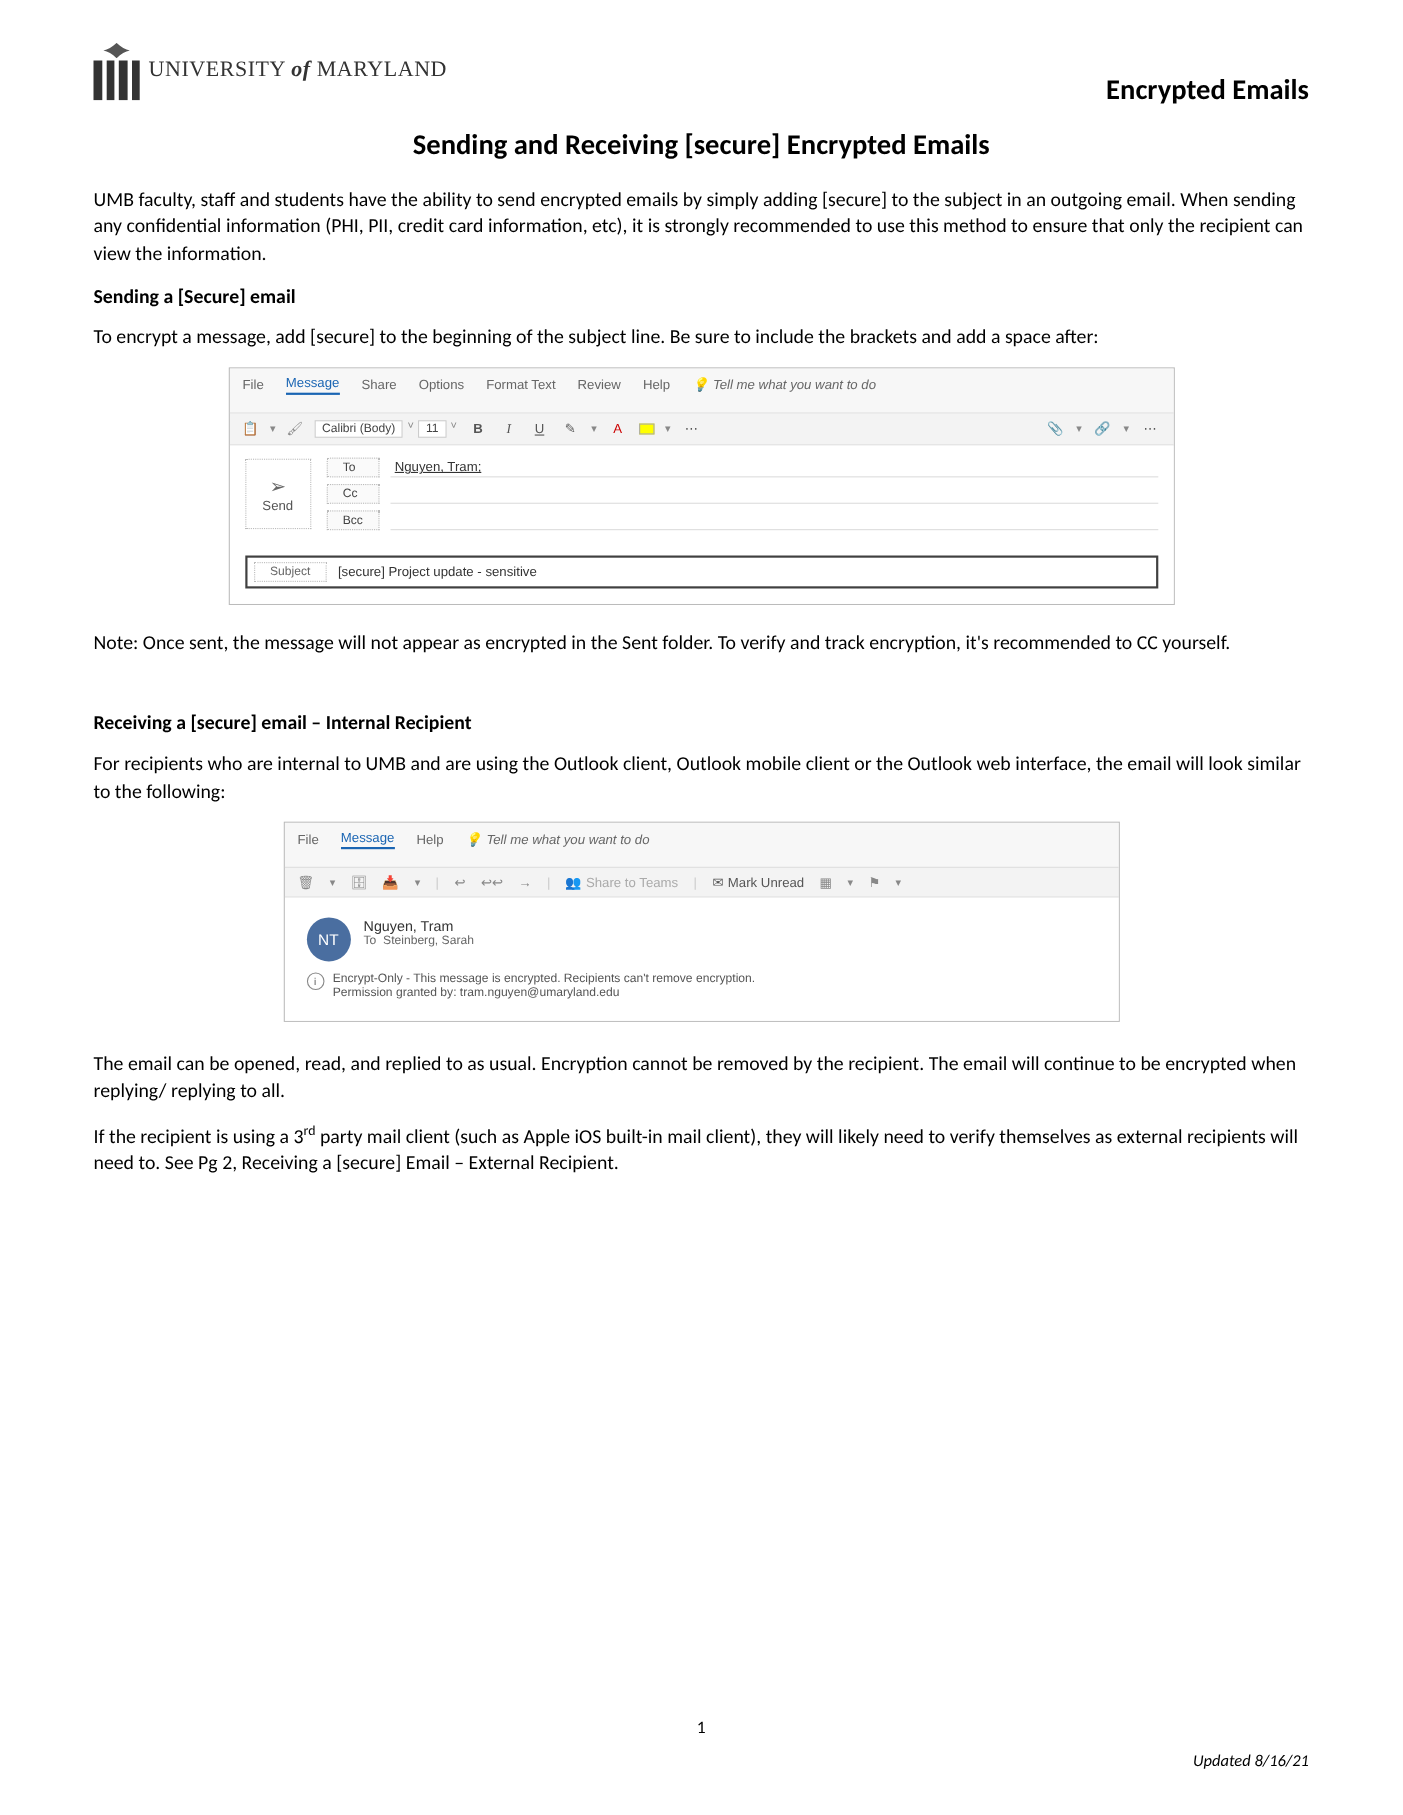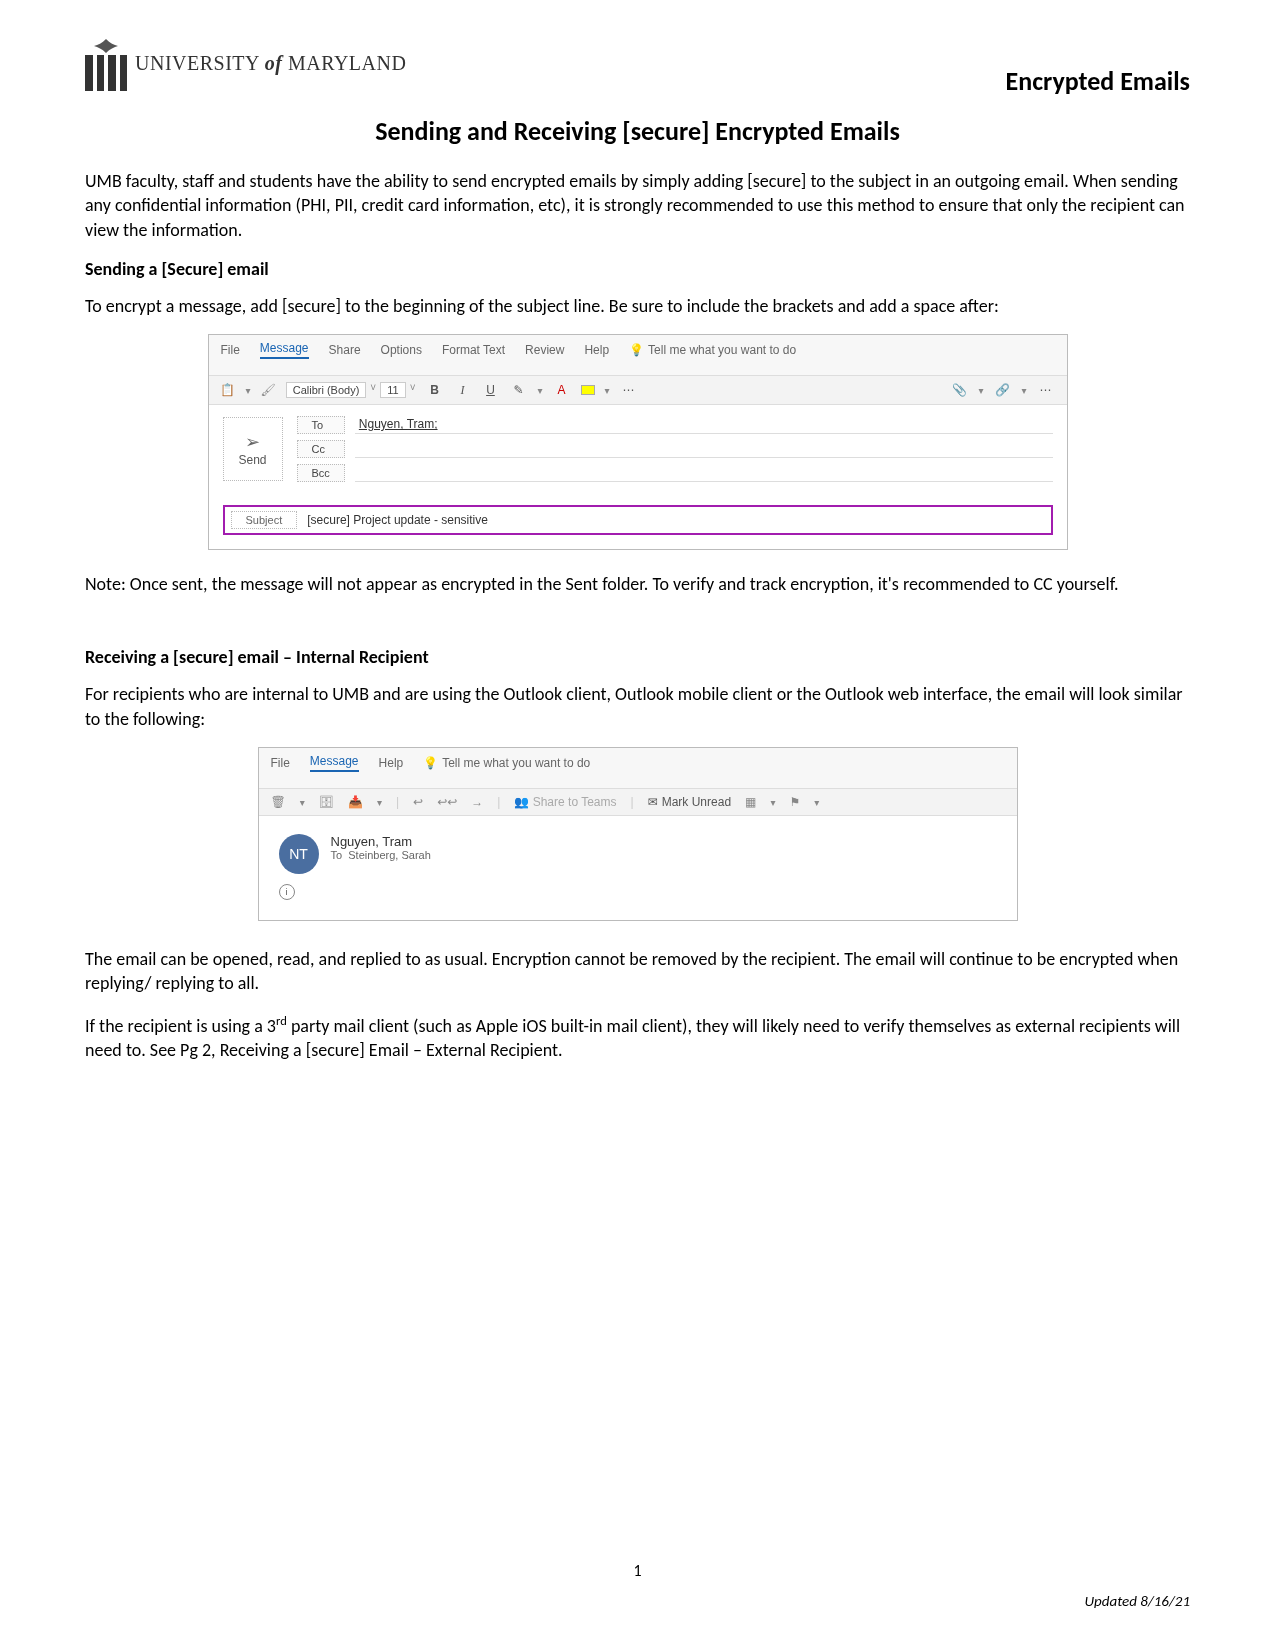--- a/index.html
+++ b/index.html
@@ -26,21 +26,21 @@
     h2.section { font-size: 18px; font-weight: bold; margin: 10px 0 14px; }
 
     
     .outlook-compose {
       width: 860px; margin: 8px auto 22px; border: 1px solid #bbb; background: #f3f3f3;
       font-family: "Segoe UI", Arial, sans-serif; font-size: 12px; color: #444;
     }
     .ribbon-tabs { display: flex; align-items: center; gap: 20px; padding: 6px 12px 16px; background: #f7f7f7; border-bottom: 1px solid #ddd; }
     .ribbon-tabs span { color: #666; cursor: default; }
     .ribbon-tabs .active { color: #1a65b3; border-bottom: 2px solid #1a65b3; padding-bottom: 2px; text-align: center; }
-    .ribbon-tabs .tellme { color: #888; flex: 1; }
+    .ribbon-tabs .tellme { color: #888; flex: 1; font-style: italic; }
     .bulb { color: #d4a017; margin-right: 4px; }
     .ribbon-tools { display: flex; align-items: center; gap: 10px; padding: 6px 12px; background: #f3f3f3; border-bottom: 1px solid #ddd; }
     .tool-font { display: flex; align-items: flex-start; gap: 4px; }
     .font-name { border: 1px solid #ccc; background:#fff; padding: 1px 6px; font-size: 11px; }
     .font-size { border: 1px solid #ccc; background:#fff; padding: 1px 6px; font-size: 11px; }
     .tool-btn { width: 18px; text-align: center; color: #555; }
     .tool-btn.b { font-weight: bold; }
     .tool-btn.i { font-style: italic; font-family: serif; }
     .tool-btn.u { text-decoration: underline; }
     .highlight-swatch { width: 14px; height: 10px; background: #ffff00; border: 1px solid #aaa; display: inline-block; }
@@ -49,21 +49,21 @@
     .send-block {
       width: 60px; height: 64px; border: 1px dotted #bbb; display: flex; flex-direction: column;
       align-items: center; justify-content: center; margin-right: 14px; color:#555;
     }
     .send-arrow { font-size: 18px; color: #666; }
     .addr-labels { display: flex; flex-direction: column; gap: 6px; margin-right: 10px; }
     .addr-btn { border: 1px dotted #bbb; padding: 2px 14px; font-size: 11px; color:#444; background:#fafafa; }
     .addr-fields { flex: 1; display: flex; flex-direction: column; gap: 6px; }
     .addr-field { border-bottom: 1px solid #ddd; padding: 2px 4px; font-size: 12px; min-height: 18px; }
     .to-chip { text-decoration: underline; color: #333; }
-    .subject-row { display: flex; align-items: center; gap: 10px; margin-top: 23px; border: 2px solid #a21caf; padding: 4px 6px; background:#fff; }
+    .subject-row { display: flex; align-items: center; gap: 10px; margin-top: 23px; border: 2px solid #404040; padding: 4px 6px; background:#fff; }
     .subject-label { border: 1px dotted #bbb; padding: 2px 14px; font-size: 11px; color:#666; }
     .subject-value { font-size: 12px; color:#333; }
 
     
     .outlook-read {
       width: 760px; margin: 10px auto 26px; border: 1px solid #bbb; background: #f3f3f3;
       font-family: "Segoe UI", Arial, sans-serif; font-size: 12px; color:#444;
     }
     .read-tools { display:flex; align-items:center; gap:14px; padding:6px 12px; border-bottom:1px solid #ddd; background:#f3f3f3; }
     .read-tools .grey { color:#aaa; }
@@ -215,20 +215,24 @@
       <div class="avatar">NT</div>
       <div class="sender-info">
         <div class="name">Nguyen, Tram</div>
         <div class="to-line">
           <span>To</span>&nbsp;&nbsp;<span>Steinberg, Sarah</span>
         </div>
       </div>
     </div>
     <div class="encrypt-notice">
       <span class="lock-circle">i</span>
+      <div class="notice-lines">
+        <span>Encrypt-Only - This message is encrypted. Recipients can't remove encryption.</span>
+        <span>Permission granted by: tram.nguyen@umaryland.edu</span>
+      </div>
     </div>
   </div>
 </div>
 
 <p class="body">The email can be opened, read, and replied to as usual.  Encryption cannot be removed by the recipient.  The email will continue to be encrypted when replying/ replying to all.</p>
 
 <p class="body">
   <span>If the recipient is using a 3</span><sup>rd</sup><span> party mail client (such as Apple iOS built-in mail client), they will likely need to verify themselves as external recipients will need to.  See Pg 2, Receiving a [secure] Email – External Recipient.</span>
 </p>
 

